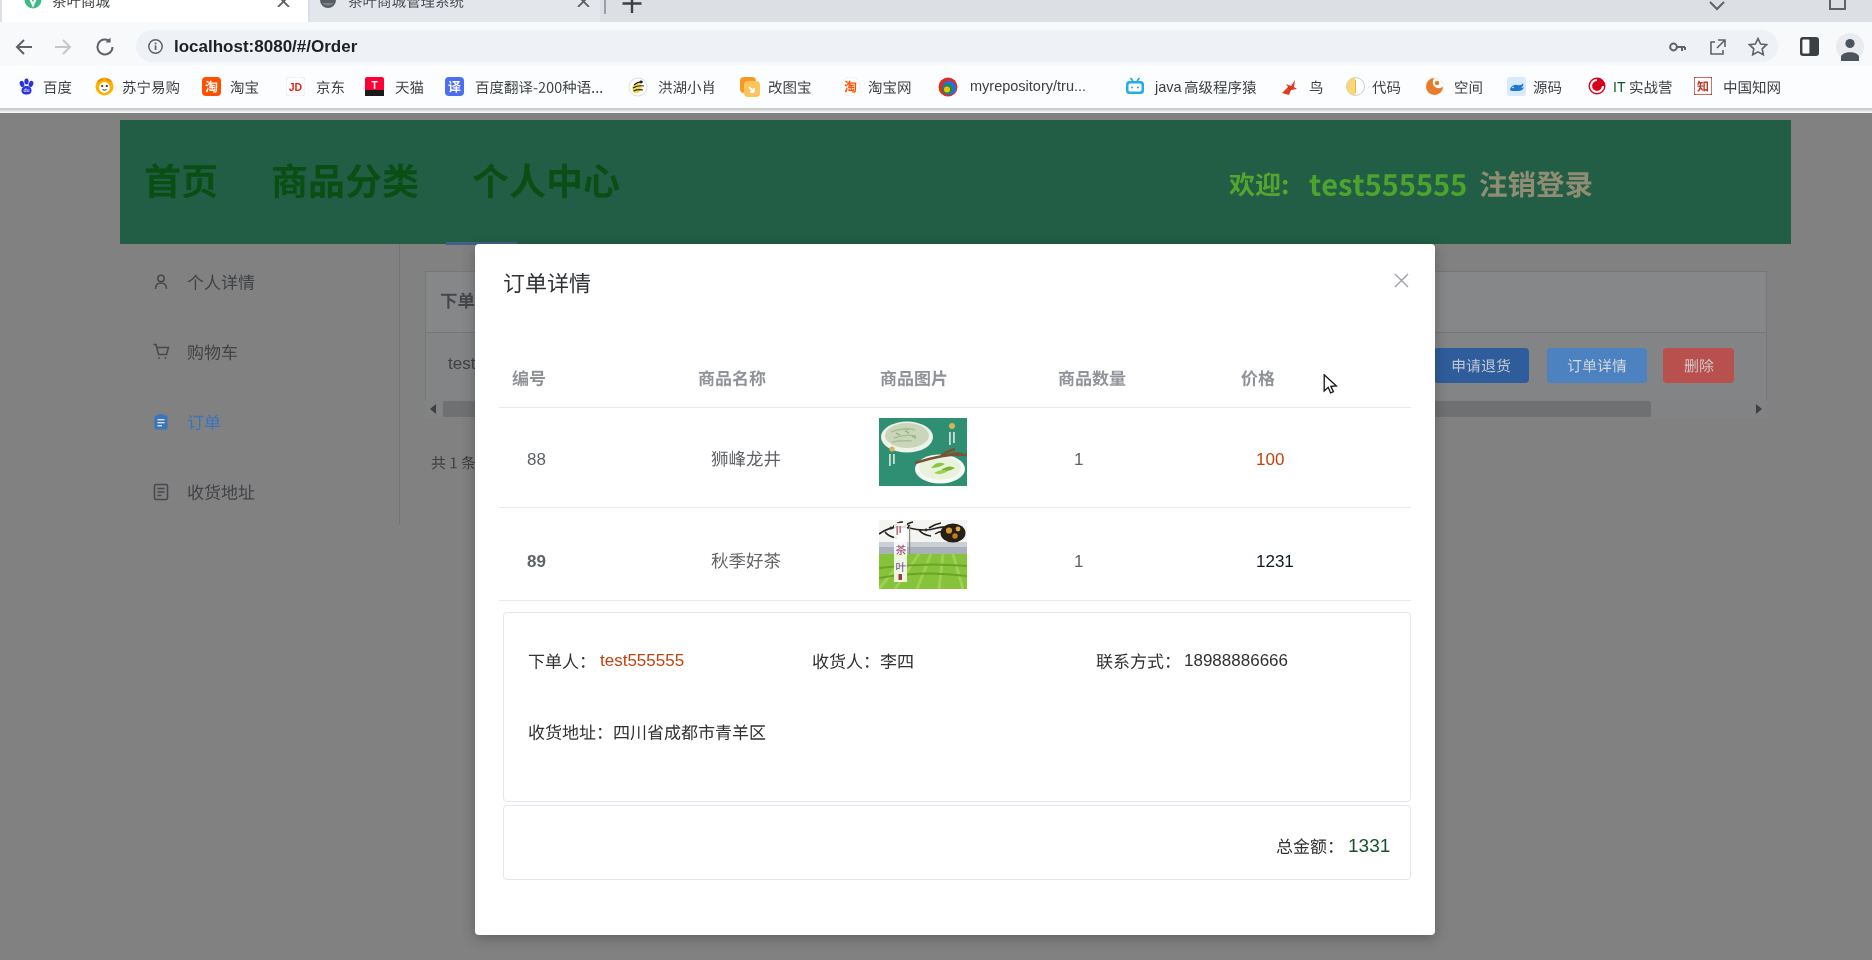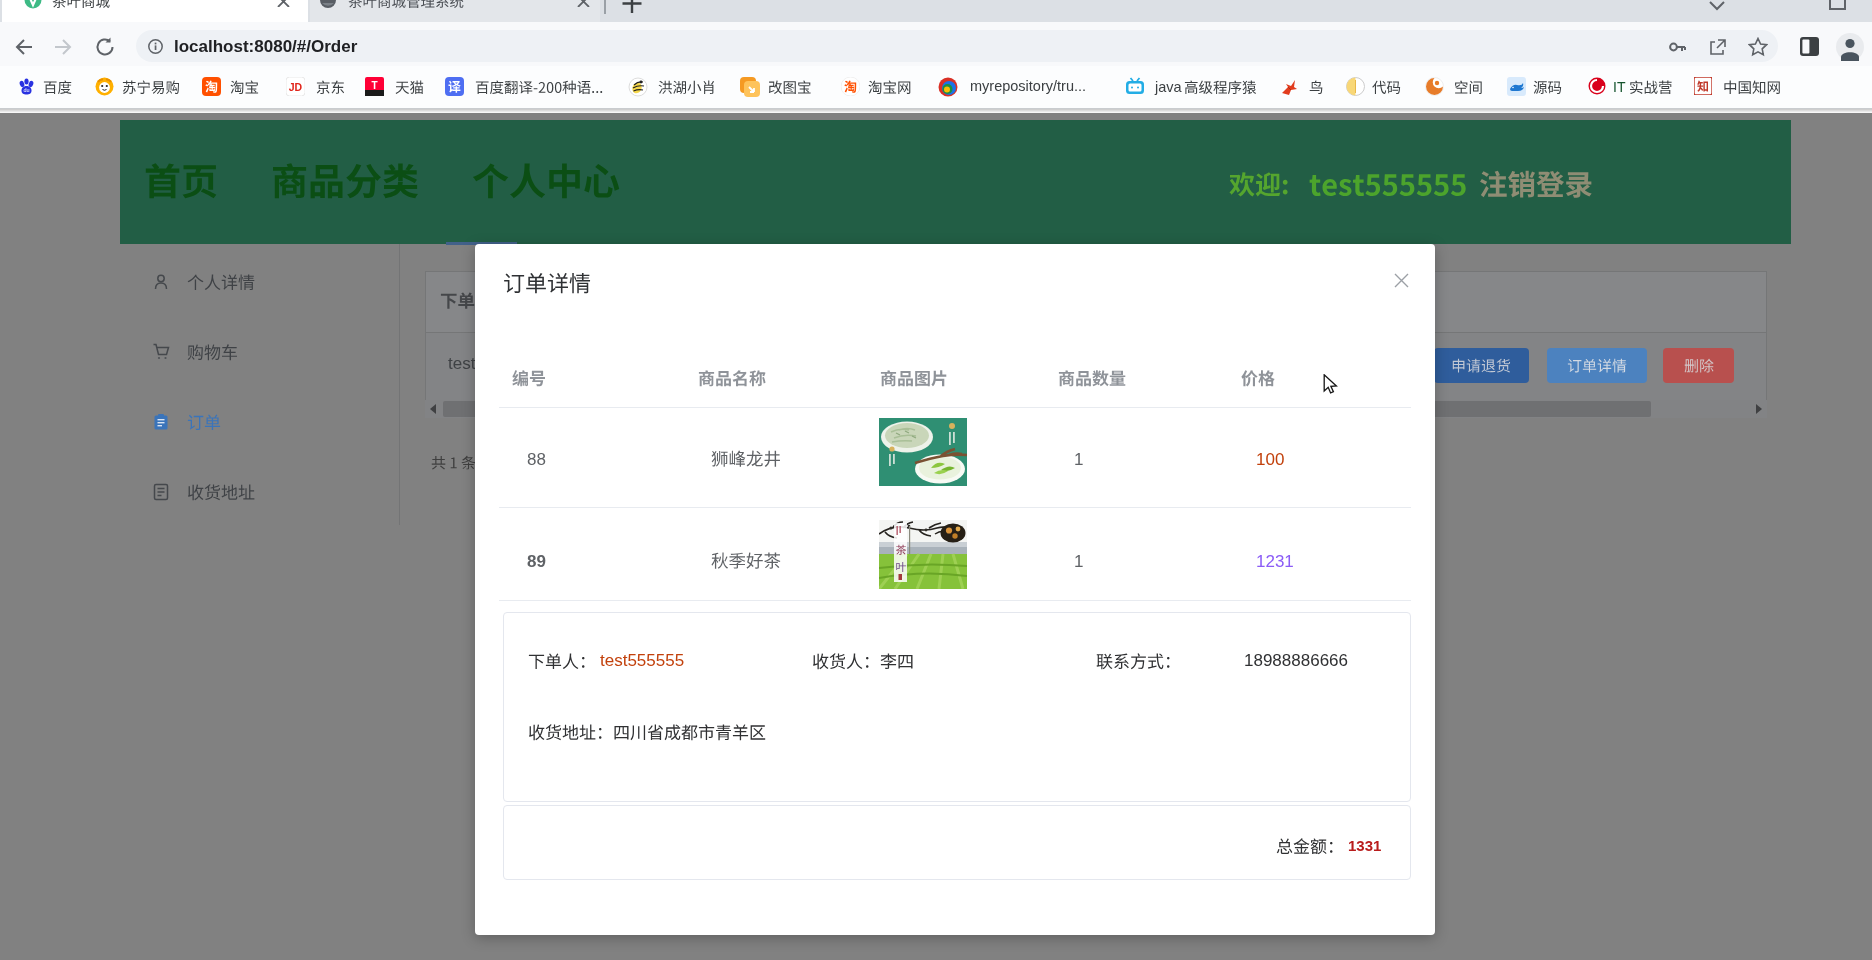--- a/index.html
+++ b/index.html
@@ -341,21 +341,21 @@
     <path fill="#5f6266" d="M8.1 -14.4V-8.2C8.1 -5.1 7.8 -1.9 5 0.4C5.2 0.6 5.6 1 5.7 1.3C8.8 -1.3 9.2 -4.7 9.2 -8.2V-14.4ZM5.9 -12.2V-4.1H7V-12.2ZM10.2 -10.4V-0.9H11.3V-9.3H12.6V1.4H13.8V-9.3H15.1V-2.4C15.1 -2.2 15.1 -2.2 14.9 -2.2C14.8 -2.2 14.5 -2.2 14 -2.2C14.2 -1.9 14.3 -1.5 14.3 -1.2C15 -1.2 15.4 -1.2 15.8 -1.4C16.1 -1.5 16.2 -1.8 16.2 -2.4V-10.4H13.8V-12.5H16.6V-13.6H9.9V-12.5H12.6V-10.4ZM4.5 -14.4C4.2 -13.8 3.9 -13.1 3.4 -12.5C3 -13.1 2.5 -13.7 1.9 -14.3L1 -13.7C1.7 -13 2.2 -12.2 2.6 -11.5C1.9 -10.7 1.2 -10 0.5 -9.6C0.8 -9.3 1.1 -8.8 1.2 -8.4C1.8 -8.9 2.5 -9.5 3.1 -10.2C3.3 -9.5 3.5 -8.7 3.6 -8C2.9 -6.5 1.7 -4.8 0.6 -4C0.9 -3.7 1.2 -3.2 1.3 -2.9C2.1 -3.6 3 -4.7 3.7 -5.8V-5.3C3.7 -3.2 3.6 -0.9 3.2 -0.4C3 -0.2 2.9 -0.1 2.7 -0.1C2.4 -0.1 1.9 -0.1 1.2 -0.1C1.5 0.2 1.6 0.7 1.6 1.1C2.2 1.1 2.8 1.1 3.2 1.1C3.6 1 3.9 0.8 4.1 0.5C4.8 -0.4 4.9 -2.9 4.9 -5.3C4.9 -7.5 4.8 -9.4 4 -11.3C4.6 -12.1 5.1 -13 5.5 -13.8Z M27.9 -12.2H31.3C30.9 -11.3 30.2 -10.6 29.5 -9.9C28.7 -10.6 28.2 -11.2 27.7 -11.9ZM27.9 -14.7C27.2 -12.9 25.8 -11.4 24.3 -10.3C24.6 -10.1 25 -9.6 25.2 -9.3C25.8 -9.8 26.4 -10.4 27 -11C27.4 -10.4 27.9 -9.8 28.5 -9.2C27.2 -8.3 25.7 -7.6 24.2 -7.2C24.4 -7 24.7 -6.5 24.9 -6.2C26.5 -6.7 28.1 -7.4 29.5 -8.4C30.6 -7.6 32 -6.9 33.6 -6.4C33.7 -6.8 34.1 -7.3 34.4 -7.5C32.8 -7.9 31.5 -8.5 30.4 -9.2C31.6 -10.2 32.5 -11.4 33.1 -12.9L32.2 -13.3L32 -13.2H28.6C28.8 -13.6 29 -14 29.2 -14.4ZM28.7 -7.3V-6.2H25.5V-5.1H28.7V-4H25.6V-3H28.7V-1.7H24.8V-0.6H28.7V1.4H30V-0.6H33.9V-1.7H30V-3H33.2V-4H30V-5.1H33.3V-6.2H30V-7.3ZM20.9 -14.5V-2.2L19.8 -2.1V-11.8H18.7V-0.9L23 -1.3V-0.6H24V-11.8H23V-2.3L21.9 -2.2V-14.5Z M45.4 -13.6C46.5 -12.8 47.9 -11.7 48.6 -11L49.5 -11.8C48.8 -12.5 47.4 -13.6 46.3 -14.3ZM49.2 -8.3C48.3 -6.7 47 -5.1 45.5 -3.8V-9.3H51.5V-10.5H42.4C42.5 -11.8 42.6 -13.2 42.7 -14.6L41.3 -14.7C41.2 -13.2 41.2 -11.8 41.1 -10.5H35.9V-9.3H40.9C40.4 -4.9 39 -1.9 35.6 0C35.9 0.3 36.4 0.9 36.6 1.1C40.2 -1.1 41.6 -4.4 42.3 -9.3H44.2V-2.7C43 -1.8 41.7 -1.1 40.4 -0.5C40.7 -0.2 41.1 0.3 41.3 0.6C42.3 0.1 43.3 -0.5 44.2 -1.1C44.2 0.5 44.7 0.9 46.4 0.9C46.8 0.9 49.4 0.9 49.8 0.9C51.3 0.9 51.7 0.3 51.8 -1.8C51.5 -1.9 50.9 -2.1 50.6 -2.3C50.5 -0.7 50.4 -0.3 49.7 -0.3C49.2 -0.3 47 -0.3 46.5 -0.3C45.7 -0.3 45.5 -0.5 45.5 -1.1V-2.1C47.5 -3.7 49.2 -5.7 50.4 -7.8Z M54.1 -11.1V-9.8H57.5V-7.8C57.5 -7.1 57.5 -6.4 57.4 -5.6H53.5V-4.3H57.2C56.8 -2.4 55.9 -0.8 53.7 0.6C54.1 0.8 54.6 1.3 54.9 1.6C57.3 -0 58.2 -2 58.6 -4.3H63.7V1.4H65.1V-4.3H69V-5.6H65.1V-9.8H68.6V-11.1H65.1V-14.6H63.7V-11.1H58.9V-14.6H57.5V-11.1ZM58.8 -5.6C58.9 -6.4 58.9 -7.1 58.9 -7.8V-9.8H63.7V-5.6Z"></path>
   </svg>
 <div style="position:absolute;left:1074px;top:447.25px;font-size:17px;color:#5f6266;font-weight:400;letter-spacing:0px;line-height:25.5px;white-space:pre">1</div>
 <div style="position:absolute;left:1256px;top:447.25px;font-size:17px;color:#c2410c;font-weight:400;letter-spacing:0px;line-height:25.5px;white-space:pre">100</div>
 <div style="position:absolute;left:499px;top:507px;width:912px;height:1px;background:#e8ebf0"></div>
 <div style="position:absolute;left:527px;top:549.25px;font-size:17px;color:#5f6266;font-weight:700;letter-spacing:0px;line-height:25.5px;white-space:pre">89</div>
 <svg style="position:absolute;left:711.0px;top:547.1px;overflow:visible;" width="70.0" height="26.4" viewBox="0 -20.30 70.0 26.42">
     <path fill="#5f6266" d="M15.2 -10.9C14.8 -9.4 14 -7.5 13.3 -6.2L14.4 -5.9C15.1 -7.1 15.8 -8.9 16.5 -10.5ZM8.8 -10.8C8.7 -9.2 8.2 -7.3 7.5 -6.3L8.6 -5.8C9.4 -7 9.8 -8.9 10 -10.6ZM11.4 -14.7C11.4 -7.9 11.5 -2.3 6.7 0.5C7 0.7 7.4 1.1 7.6 1.4C10 -0.1 11.3 -2.3 11.9 -5C12.7 -2.1 14 0.1 16.1 1.4C16.3 1 16.7 0.6 17 0.3C14.3 -1.1 13 -4.2 12.4 -8.1C12.6 -10.1 12.6 -12.4 12.6 -14.7ZM6.6 -14.5C5.3 -14 2.9 -13.5 0.9 -13.1C1.1 -12.8 1.3 -12.4 1.3 -12.1C2.1 -12.2 3 -12.4 3.9 -12.5V-9.7H0.9V-8.5H3.7C2.9 -6.4 1.6 -4.1 0.5 -2.9C0.7 -2.5 1 -2 1.2 -1.6C2.1 -2.7 3.1 -4.5 3.9 -6.4V1.4H5.2V-6.6C5.7 -5.8 6.3 -4.8 6.6 -4.3L7.3 -5.4C7 -5.8 5.6 -7.6 5.2 -8.1V-8.5H7.8V-9.7H5.2V-12.8C6 -13 6.8 -13.3 7.5 -13.5Z M25.7 -4.4V-3.3H18.5V-2.2H25.7V-0.1C25.7 0.1 25.6 0.2 25.3 0.2C24.9 0.2 23.8 0.2 22.5 0.2C22.7 0.5 22.9 1 23 1.3C24.5 1.3 25.5 1.4 26.2 1.2C26.8 1 27 0.6 27 -0.1V-2.2H34V-3.3H27V-3.8C28.4 -4.4 29.8 -5.1 30.9 -5.9L30 -6.6L29.8 -6.5H21.5V-5.4H28.2C27.4 -5 26.5 -4.7 25.7 -4.4ZM31.1 -14.6C28.6 -14 23.7 -13.7 19.7 -13.5C19.8 -13.2 19.9 -12.8 20 -12.4C21.8 -12.5 23.7 -12.6 25.6 -12.7V-11H18.5V-9.9H24.1C22.6 -8.5 20.2 -7.2 18.2 -6.5C18.4 -6.3 18.8 -5.8 19 -5.5C21.3 -6.4 23.9 -7.9 25.6 -9.7V-7H26.8V-9.9C28.5 -8.1 31.1 -6.4 33.5 -5.6C33.7 -5.9 34.1 -6.4 34.3 -6.6C32.2 -7.2 29.9 -8.5 28.3 -9.9H34V-11H26.8V-12.9C28.8 -13.1 30.7 -13.3 32.2 -13.7Z M36.1 -5.1C37 -4.5 38 -3.7 39 -3C38 -1.5 36.8 -0.4 35.5 0.3C35.7 0.6 36.1 1.1 36.3 1.4C37.7 0.6 39 -0.6 40 -2.1C40.7 -1.4 41.3 -0.8 41.8 -0.2L42.6 -1.3C42.2 -1.9 41.5 -2.6 40.6 -3.3C41.6 -5.3 42.2 -7.8 42.5 -11L41.6 -11.2L41.4 -11.1H38.9C39.1 -12.3 39.3 -13.5 39.5 -14.6L38.2 -14.7C38 -13.6 37.8 -12.4 37.6 -11.1H35.7V-9.9H37.4C37 -8.1 36.5 -6.4 36.1 -5.1ZM41.1 -9.9C40.8 -7.6 40.3 -5.7 39.6 -4.2C38.9 -4.7 38.2 -5.2 37.6 -5.6C37.9 -6.9 38.3 -8.4 38.6 -9.9ZM46.6 -9.3V-7.3H42.5V-6H46.6V-0.2C46.6 0.1 46.5 0.2 46.2 0.2C45.9 0.2 45 0.2 43.9 0.2C44.1 0.5 44.3 1.1 44.4 1.4C45.8 1.4 46.6 1.4 47.2 1.2C47.7 1 47.9 0.6 47.9 -0.2V-6H51.8V-7.3H47.9V-9C49.2 -10 50.4 -11.5 51.3 -12.8L50.4 -13.5L50 -13.4H43.3V-12.2H49.2C48.5 -11.2 47.5 -10 46.6 -9.3Z M57.3 -3.4C56.6 -2.1 55.3 -0.9 53.9 -0.1C54.2 0.1 54.8 0.5 55 0.8C56.3 -0.1 57.8 -1.6 58.6 -3.1ZM63.6 -2.8C64.9 -1.8 66.5 -0.3 67.3 0.7L68.4 -0.1C67.6 -1.1 65.9 -2.5 64.6 -3.5ZM60.6 -7.7V-5.5H55.6V-4.2H60.6V-0.1C60.6 0.2 60.5 0.2 60.3 0.2C60.1 0.2 59.3 0.2 58.5 0.2C58.6 0.6 58.8 1.1 58.9 1.5C60 1.5 60.8 1.4 61.3 1.2C61.8 1.1 62 0.7 62 -0V-4.2H66.9V-5.5H62V-7.7ZM63.8 -14.7V-13H58.6V-14.7H57.3V-13H53.6V-11.7H57.3V-10.1H58.6V-11.7H63.8V-10.1H65.2V-11.7H69V-13H65.2V-14.7ZM61 -11.4C59.6 -9.2 56.6 -7.4 53.2 -6.2C53.4 -6 53.8 -5.4 54 -5.1C57 -6.2 59.6 -7.7 61.3 -9.6C63.2 -7.8 66.1 -6.1 68.6 -5.2C68.8 -5.5 69.1 -6.1 69.5 -6.4C66.9 -7.1 63.8 -8.8 62 -10.5L62.3 -10.9Z"></path>
   </svg>
 <div style="position:absolute;left:1074px;top:549.25px;font-size:17px;color:#5f6266;font-weight:400;letter-spacing:0px;line-height:25.5px;white-space:pre">1</div>
-<div style="position:absolute;left:1256px;top:549.25px;font-size:17px;color:#8b5cf6;font-weight:400;letter-spacing:0px;line-height:25.5px;white-space:pre">1231</div>
+<div style="position:absolute;left:1256px;top:549.25px;font-size:17px;color:#0f172a;font-weight:400;letter-spacing:0px;line-height:25.5px;white-space:pre">1231</div>
 <div style="position:absolute;left:499px;top:600px;width:912px;height:1px;background:#e8ebf0"></div>
 <svg style="position:absolute;left:879px;top:418px" width="88" height="68" viewBox="0 0 88 68">
 <rect width="88" height="68" fill="#2F8F73"></rect>
 <ellipse cx="28" cy="19" rx="26" ry="15.5" fill="#eef2ea"></ellipse>
 <ellipse cx="28" cy="17.5" rx="22" ry="12.5" fill="#c9d6b9"></ellipse>
 <path d="M12 14 Q20 10 30 12 M15 20 Q25 16 37 18 M13 24 Q23 22 33 23 M20 12 Q28 9 36 12" stroke="#a9bf97" stroke-width="1.5" fill="none"></path>
 <path d="M17 15 L21 17 M26 13 L30 15 M33 18 L37 20" stroke="#8fa87e" stroke-width="1.2" fill="none"></path>
 <ellipse cx="61" cy="51" rx="25" ry="14.5" fill="#f7faf4"></ellipse>
 <ellipse cx="61" cy="50" rx="21" ry="11.5" fill="#e9f2dd"></ellipse>
 <path d="M52 50 Q58 42 66 46 Q60 50 52 50 Z" fill="#8CC63F"></path>
@@ -401,23 +401,23 @@
 <svg style="position:absolute;left:528.0px;top:647.5px;overflow:visible;" width="68.0" height="25.7" viewBox="0 -19.72 68.0 25.67">
     <path fill="#303133" d="M0.9 -13V-11.7H7.5V1.3H8.8V-7.7C10.8 -6.6 13.1 -5.2 14.3 -4.2L15.2 -5.4C13.8 -6.4 11.1 -8 9.1 -9L8.8 -8.7V-11.7H16.1V-13Z M20.8 -7.4H24.8V-5.6H20.8ZM26.1 -7.4H30.3V-5.6H26.1ZM20.8 -10.3H24.8V-8.4H20.8ZM26.1 -10.3H30.3V-8.4H26.1ZM29.1 -14.2C28.7 -13.3 28 -12.2 27.4 -11.3H23.2L23.9 -11.7C23.6 -12.4 22.8 -13.4 22.1 -14.2L21 -13.7C21.6 -13 22.3 -12 22.7 -11.3H19.5V-4.5H24.8V-2.9H17.9V-1.7H24.8V1.3H26.1V-1.7H33.1V-2.9H26.1V-4.5H31.6V-11.3H28.8C29.3 -12.1 29.9 -12.9 30.4 -13.8Z M41.8 -14.2C41.7 -11.6 41.8 -3.3 34.7 0.3C35.1 0.6 35.5 1 35.8 1.3C39.9 -0.9 41.7 -4.7 42.5 -8.2C43.4 -5 45.2 -0.8 49.5 1.2C49.7 0.9 50 0.4 50.4 0.2C44.4 -2.6 43.3 -9.7 43.1 -11.7C43.2 -12.7 43.2 -13.6 43.2 -14.2Z M55.2 -8.3C55.9 -8.3 56.5 -8.8 56.5 -9.5C56.5 -10.3 55.9 -10.8 55.2 -10.8C54.6 -10.8 54 -10.3 54 -9.5C54 -8.8 54.6 -8.3 55.2 -8.3ZM55.2 0.1C55.9 0.1 56.5 -0.4 56.5 -1.2C56.5 -2 55.9 -2.5 55.2 -2.5C54.6 -2.5 54 -2 54 -1.2C54 -0.4 54.6 0.1 55.2 0.1Z"></path>
   </svg>
 <div style="position:absolute;left:600px;top:648.25px;font-size:17px;color:#c2410c;font-weight:400;letter-spacing:0px;line-height:25.5px;white-space:pre">test555555</div>
 <svg style="position:absolute;left:812.0px;top:647.5px;overflow:visible;" width="102.0" height="25.7" viewBox="0 -19.72 102.0 25.67">
     <path fill="#303133" d="M10 -9.8H13.7C13.3 -7.6 12.8 -5.7 12 -4.2C11.1 -5.8 10.4 -7.6 9.9 -9.5ZM9.8 -14.3C9.3 -11.3 8.4 -8.5 7 -6.8C7.2 -6.6 7.7 -6 7.9 -5.7C8.4 -6.4 8.8 -7.1 9.2 -7.9C9.8 -6.1 10.4 -4.5 11.3 -3.1C10.3 -1.6 9 -0.5 7.2 0.3C7.5 0.6 7.9 1.1 8.1 1.4C9.7 0.5 11 -0.6 12 -2C13 -0.6 14.1 0.5 15.5 1.3C15.7 1 16.1 0.5 16.4 0.3C14.9 -0.5 13.7 -1.6 12.7 -3C13.8 -4.8 14.5 -7.1 15 -9.8H16.3V-11H10.4C10.7 -12 10.9 -13 11.1 -14.1ZM1.6 -1.7C1.9 -2 2.4 -2.2 5.5 -3.3V1.4H6.8V-14H5.5V-4.6L2.9 -3.7V-12.4H1.6V-4C1.6 -3.3 1.3 -3 1 -2.9C1.2 -2.6 1.5 -2 1.6 -1.7Z M24.8 -5.2V-3.7C24.8 -2.5 24.3 -0.8 18.1 0.3C18.4 0.6 18.7 1.1 18.9 1.3C25.3 0.1 26.1 -2 26.1 -3.7V-5.2ZM26 -1.2C28.1 -0.5 30.9 0.6 32.3 1.4L33 0.3C31.5 -0.4 28.7 -1.5 26.7 -2ZM20.3 -7.1V-1.7H21.6V-5.9H29.6V-1.8H31V-7.1ZM25.9 -14.2V-11.7C25 -11.5 24.1 -11.3 23.3 -11.1C23.5 -10.9 23.6 -10.5 23.7 -10.2L25.9 -10.6V-9.8C25.9 -8.4 26.3 -8.1 28 -8.1C28.4 -8.1 30.8 -8.1 31.2 -8.1C32.5 -8.1 32.9 -8.6 33.1 -10.5C32.7 -10.6 32.2 -10.8 31.9 -10.9C31.9 -9.4 31.7 -9.2 31 -9.2C30.5 -9.2 28.5 -9.2 28.1 -9.2C27.3 -9.2 27.1 -9.3 27.1 -9.8V-10.9C29.2 -11.5 31.2 -12.1 32.7 -12.8L31.8 -13.7C30.7 -13.1 29 -12.5 27.1 -12V-14.2ZM22.6 -14.4C21.4 -12.9 19.5 -11.5 17.7 -10.6C18 -10.4 18.4 -9.9 18.6 -9.7C19.3 -10.1 20.1 -10.6 20.9 -11.2V-7.8H22.2V-12.2C22.7 -12.8 23.3 -13.3 23.7 -13.9Z M41.8 -14.2C41.7 -11.6 41.8 -3.3 34.7 0.3C35.1 0.6 35.5 1 35.8 1.3C39.9 -0.9 41.7 -4.7 42.5 -8.2C43.4 -5 45.2 -0.8 49.5 1.2C49.7 0.9 50 0.4 50.4 0.2C44.4 -2.6 43.3 -9.7 43.1 -11.7C43.2 -12.7 43.2 -13.6 43.2 -14.2Z M55.2 -8.3C55.9 -8.3 56.5 -8.8 56.5 -9.5C56.5 -10.3 55.9 -10.8 55.2 -10.8C54.6 -10.8 54 -10.3 54 -9.5C54 -8.8 54.6 -8.3 55.2 -8.3ZM55.2 0.1C55.9 0.1 56.5 -0.4 56.5 -1.2C56.5 -2 55.9 -2.5 55.2 -2.5C54.6 -2.5 54 -2 54 -1.2C54 -0.4 54.6 0.1 55.2 0.1Z M75.8 -14.3V-12.4H69V-11.2H74.4C72.9 -9.7 70.7 -8.4 68.6 -7.7C68.9 -7.5 69.3 -7 69.4 -6.7C71.7 -7.6 74.2 -9.2 75.8 -11.2V-7.4H77.1V-11.2C78.7 -9.3 81.2 -7.6 83.5 -6.8C83.7 -7.1 84.1 -7.6 84.4 -7.9C82.3 -8.5 80 -9.8 78.5 -11.2H84V-12.4H77.1V-14.3ZM75.8 -4.7V-3.8H68.9V-2.6H75.8V-0.2C75.8 0.1 75.7 0.1 75.4 0.2C75.1 0.2 74.1 0.2 72.9 0.1C73.1 0.5 73.4 1 73.5 1.3C74.9 1.3 75.7 1.3 76.3 1.1C76.9 0.9 77.1 0.6 77.1 -0.1V-2.6H84.1V-3.8H77.1V-4.2C78.6 -4.8 80.1 -5.6 81.3 -6.5L80.4 -7.2L80.2 -7.1H71.9V-6H78.6C77.8 -5.5 76.8 -5 75.8 -4.7Z M86.5 -12.8V0.8H87.8V-0.5H99.1V0.7H100.5V-12.8ZM87.8 -1.7V-11.6H91C90.9 -7.4 90.6 -5.2 88 -4C88.3 -3.8 88.6 -3.3 88.8 -3C91.7 -4.4 92.1 -7 92.2 -11.6H94.6V-6.2C94.6 -4.9 94.9 -4.4 96.1 -4.4C96.4 -4.4 97.6 -4.4 97.9 -4.4C98.3 -4.4 98.8 -4.4 99 -4.5C98.9 -4.8 98.9 -5.2 98.9 -5.5C98.7 -5.5 98.2 -5.5 97.9 -5.5C97.6 -5.5 96.5 -5.5 96.2 -5.5C95.9 -5.5 95.8 -5.7 95.8 -6.2V-11.6H99.1V-1.7Z"></path>
   </svg>
 <svg style="position:absolute;left:1096.0px;top:647.5px;overflow:visible;" width="85.0" height="25.7" viewBox="0 -19.72 85.0 25.67">
     <path fill="#303133" d="M8.2 -13.5C8.9 -12.7 9.6 -11.6 9.9 -10.8L11 -11.4C10.7 -12.2 10 -13.2 9.3 -14ZM13.8 -14C13.4 -13 12.6 -11.6 12 -10.7H7.7V-9.6H10.8V-7.5L10.8 -6.5H7.3V-5.3H10.7C10.4 -3.4 9.4 -1.2 6.7 0.6C7 0.8 7.4 1.2 7.6 1.5C9.8 0 10.9 -1.7 11.5 -3.4C12.4 -1.3 13.8 0.4 15.6 1.3C15.8 1 16.2 0.5 16.4 0.3C14.3 -0.7 12.8 -2.8 12 -5.3H16.3V-6.5H12.1L12.1 -7.5V-9.6H15.6V-10.7H13.3C13.9 -11.6 14.5 -12.6 15.1 -13.6ZM0.6 -2.3 0.9 -1.1 5.3 -1.8V1.4H6.4V-2L7.9 -2.3L7.8 -3.4L6.4 -3.2V-12.4H7.2V-13.5H0.8V-12.4H1.7V-2.4ZM2.9 -12.4H5.3V-10H2.9ZM2.9 -8.9H5.3V-6.5H2.9ZM2.9 -5.4H5.3V-3L2.9 -2.6Z M21.9 -3.8C21 -2.6 19.6 -1.3 18.2 -0.5C18.5 -0.3 19.1 0.1 19.3 0.3C20.6 -0.6 22.1 -2 23.1 -3.3ZM27.8 -3.2C29.2 -2.1 31 -0.6 31.8 0.4L32.9 -0.4C32 -1.4 30.2 -2.9 28.8 -3.9ZM28.3 -7.5C28.7 -7.1 29.2 -6.7 29.7 -6.2L22.2 -5.7C24.7 -6.9 27.3 -8.5 29.9 -10.4L28.9 -11.2C28 -10.5 27.1 -9.9 26.2 -9.2L22 -9C23.2 -9.9 24.5 -11 25.6 -12.2C27.8 -12.4 29.9 -12.7 31.5 -13.1L30.7 -14.2C27.9 -13.5 22.9 -13 18.8 -12.8C19 -12.5 19.1 -12 19.1 -11.7C20.6 -11.8 22.2 -11.9 23.8 -12C22.7 -10.8 21.5 -9.8 21 -9.5C20.5 -9.2 20.1 -8.9 19.8 -8.9C19.9 -8.5 20.1 -8 20.1 -7.7C20.5 -7.9 21 -7.9 24.4 -8.1C23 -7.2 21.8 -6.5 21.2 -6.3C20.1 -5.7 19.3 -5.4 18.8 -5.4C19 -5 19.1 -4.4 19.2 -4.2C19.7 -4.4 20.3 -4.4 25 -4.8V-0.3C25 -0.2 25 -0.1 24.7 -0.1C24.4 -0.1 23.5 -0.1 22.4 -0.1C22.6 0.3 22.9 0.8 22.9 1.2C24.2 1.2 25 1.2 25.6 1C26.2 0.7 26.3 0.4 26.3 -0.3V-4.9L30.5 -5.2C31 -4.6 31.4 -4.1 31.7 -3.7L32.7 -4.3C32 -5.3 30.6 -6.9 29.3 -8.1Z M41.5 -13.9C41.9 -13.1 42.4 -12 42.6 -11.3H35.2V-10.1H39.8C39.6 -6.2 39.2 -1.8 34.8 0.4C35.1 0.6 35.5 1.1 35.7 1.4C38.9 -0.3 40.2 -3.1 40.8 -6.1H46.9C46.6 -2.3 46.2 -0.6 45.7 -0.2C45.5 -0 45.3 0 44.9 0C44.5 0 43.3 -0 42.1 -0.1C42.3 0.2 42.5 0.7 42.5 1.1C43.7 1.2 44.8 1.2 45.4 1.2C46 1.1 46.5 1 46.9 0.6C47.5 -0.1 47.9 -1.9 48.2 -6.8C48.2 -7 48.2 -7.4 48.2 -7.4H41C41.1 -8.3 41.1 -9.2 41.2 -10.1H49.9V-11.3H42.7L43.9 -11.9C43.7 -12.5 43.2 -13.6 42.7 -14.4Z M63.1 -13.4C63.9 -12.8 65 -11.9 65.5 -11.3L66.4 -12.1C65.9 -12.7 64.8 -13.6 63.9 -14.2ZM60.6 -14.2C60.6 -13.2 60.6 -12.1 60.7 -11.1H51.9V-9.9H60.8C61.2 -3.5 62.6 1.4 65.4 1.4C66.7 1.4 67.2 0.5 67.4 -2.4C67.1 -2.6 66.6 -2.9 66.3 -3.2C66.2 -0.9 66 0.1 65.5 0.1C63.9 0.1 62.5 -4.1 62.1 -9.9H67.1V-11.1H62C62 -12.1 62 -13.1 62 -14.2ZM52 -0.4 52.4 0.9C54.6 0.4 57.7 -0.3 60.6 -1L60.5 -2.2L56.9 -1.4V-6.1H60V-7.3H52.5V-6.1H55.6V-1.1Z M72.2 -8.3C72.9 -8.3 73.5 -8.8 73.5 -9.5C73.5 -10.3 72.9 -10.8 72.2 -10.8C71.6 -10.8 71 -10.3 71 -9.5C71 -8.8 71.6 -8.3 72.2 -8.3ZM72.2 0.1C72.9 0.1 73.5 -0.4 73.5 -1.2C73.5 -2 72.9 -2.5 72.2 -2.5C71.6 -2.5 71 -2 71 -1.2C71 -0.4 71.6 0.1 72.2 0.1Z"></path>
   </svg>
-<div style="position:absolute;left:1244px;top:648.25px;font-size:17px;color:#303133;font-weight:400;letter-spacing:0px;line-height:25.5px;white-space:pre">18988886666</div>
+<div style="position:absolute;left:1184px;top:648.25px;font-size:17px;color:#303133;font-weight:400;letter-spacing:0px;line-height:25.5px;white-space:pre">18988886666</div>
 <svg style="position:absolute;left:528.0px;top:718.5px;overflow:visible;" width="238.0" height="25.7" viewBox="0 -19.72 238.0 25.67">
     <path fill="#303133" d="M10 -9.8H13.7C13.3 -7.6 12.8 -5.7 12 -4.2C11.1 -5.8 10.4 -7.6 9.9 -9.5ZM9.8 -14.3C9.3 -11.3 8.4 -8.5 7 -6.8C7.2 -6.6 7.7 -6 7.9 -5.7C8.4 -6.4 8.8 -7.1 9.2 -7.9C9.8 -6.1 10.4 -4.5 11.3 -3.1C10.3 -1.6 9 -0.5 7.2 0.3C7.5 0.6 7.9 1.1 8.1 1.4C9.7 0.5 11 -0.6 12 -2C13 -0.6 14.1 0.5 15.5 1.3C15.7 1 16.1 0.5 16.4 0.3C14.9 -0.5 13.7 -1.6 12.7 -3C13.8 -4.8 14.5 -7.1 15 -9.8H16.3V-11H10.4C10.7 -12 10.9 -13 11.1 -14.1ZM1.6 -1.7C1.9 -2 2.4 -2.2 5.5 -3.3V1.4H6.8V-14H5.5V-4.6L2.9 -3.7V-12.4H1.6V-4C1.6 -3.3 1.3 -3 1 -2.9C1.2 -2.6 1.5 -2 1.6 -1.7Z M24.8 -5.2V-3.7C24.8 -2.5 24.3 -0.8 18.1 0.3C18.4 0.6 18.7 1.1 18.9 1.3C25.3 0.1 26.1 -2 26.1 -3.7V-5.2ZM26 -1.2C28.1 -0.5 30.9 0.6 32.3 1.4L33 0.3C31.5 -0.4 28.7 -1.5 26.7 -2ZM20.3 -7.1V-1.7H21.6V-5.9H29.6V-1.8H31V-7.1ZM25.9 -14.2V-11.7C25 -11.5 24.1 -11.3 23.3 -11.1C23.5 -10.9 23.6 -10.5 23.7 -10.2L25.9 -10.6V-9.8C25.9 -8.4 26.3 -8.1 28 -8.1C28.4 -8.1 30.8 -8.1 31.2 -8.1C32.5 -8.1 32.9 -8.6 33.1 -10.5C32.7 -10.6 32.2 -10.8 31.9 -10.9C31.9 -9.4 31.7 -9.2 31 -9.2C30.5 -9.2 28.5 -9.2 28.1 -9.2C27.3 -9.2 27.1 -9.3 27.1 -9.8V-10.9C29.2 -11.5 31.2 -12.1 32.7 -12.8L31.8 -13.7C30.7 -13.1 29 -12.5 27.1 -12V-14.2ZM22.6 -14.4C21.4 -12.9 19.5 -11.5 17.7 -10.6C18 -10.4 18.4 -9.9 18.6 -9.7C19.3 -10.1 20.1 -10.6 20.9 -11.2V-7.8H22.2V-12.2C22.7 -12.8 23.3 -13.3 23.7 -13.9Z M41.3 -12.7V-8L39.5 -7.3L39.9 -6.1L41.3 -6.7V-1.3C41.3 0.5 41.9 1 43.8 1C44.3 1 47.5 1 48 1C49.8 1 50.2 0.2 50.4 -2.1C50 -2.2 49.5 -2.4 49.2 -2.6C49.1 -0.6 49 -0.2 48 -0.2C47.3 -0.2 44.4 -0.2 43.9 -0.2C42.7 -0.2 42.5 -0.4 42.5 -1.3V-7.2L44.8 -8.2V-2.4H46V-8.7L48.4 -9.7C48.4 -7 48.3 -5.1 48.3 -4.7C48.2 -4.3 48 -4.2 47.8 -4.2C47.6 -4.2 47 -4.2 46.6 -4.3C46.8 -4 46.9 -3.5 46.9 -3.2C47.4 -3.2 48.1 -3.2 48.5 -3.3C49 -3.4 49.4 -3.7 49.5 -4.4C49.6 -5.1 49.6 -7.6 49.6 -10.8L49.7 -11.1L48.8 -11.4L48.5 -11.2L48.3 -11L46 -10V-14.3H44.8V-9.5L42.5 -8.6V-12.7ZM34.6 -2.6 35.1 -1.3C36.6 -2 38.5 -2.9 40.3 -3.7L40 -4.9L38.1 -4V-9H40.1V-10.2H38.1V-14.1H36.9V-10.2H34.7V-9H36.9V-3.5C36 -3.2 35.2 -2.9 34.6 -2.6Z M58.4 -10.6V-0.5H56.3V0.7H67.4V-0.5H63.4V-7.2H67.1V-8.4H63.4V-14.2H62.1V-0.5H59.6V-10.6ZM51.6 -2.8 52.1 -1.5C53.7 -2.2 55.7 -3 57.7 -3.9L57.5 -5L55.3 -4.2V-9H57.5V-10.2H55.3V-14.1H54.1V-10.2H51.8V-9H54.1V-3.7C53.1 -3.3 52.3 -3 51.6 -2.8Z M72.2 -8.3C72.9 -8.3 73.5 -8.8 73.5 -9.5C73.5 -10.3 72.9 -10.8 72.2 -10.8C71.6 -10.8 71 -10.3 71 -9.5C71 -8.8 71.6 -8.3 72.2 -8.3ZM72.2 0.1C72.9 0.1 73.5 -0.4 73.5 -1.2C73.5 -2 72.9 -2.5 72.2 -2.5C71.6 -2.5 71 -2 71 -1.2C71 -0.4 71.6 0.1 72.2 0.1Z M86.5 -12.8V0.8H87.8V-0.5H99.1V0.7H100.5V-12.8ZM87.8 -1.7V-11.6H91C90.9 -7.4 90.6 -5.2 88 -4C88.3 -3.8 88.6 -3.3 88.8 -3C91.7 -4.4 92.1 -7 92.2 -11.6H94.6V-6.2C94.6 -4.9 94.9 -4.4 96.1 -4.4C96.4 -4.4 97.6 -4.4 97.9 -4.4C98.3 -4.4 98.8 -4.4 99 -4.5C98.9 -4.8 98.9 -5.2 98.9 -5.5C98.7 -5.5 98.2 -5.5 97.9 -5.5C97.6 -5.5 96.5 -5.5 96.2 -5.5C95.9 -5.5 95.8 -5.7 95.8 -6.2V-11.6H99.1V-1.7Z M104.7 -13.3V-7.6C104.7 -4.6 104.5 -1.7 102.5 0.6C102.8 0.8 103.3 1.2 103.5 1.5C105.8 -1 106 -4.3 106 -7.6V-13.3ZM110.1 -12.6V-0.1H111.4V-12.6ZM115.8 -13.4V1.3H117.1V-13.4Z M123.5 -13.3C122.8 -11.8 121.6 -10.3 120.3 -9.4C120.6 -9.2 121.1 -8.8 121.4 -8.6C122.6 -9.7 124 -11.3 124.8 -13ZM130.3 -12.8C131.7 -11.7 133.3 -10.1 134 -9L135.1 -9.8C134.3 -10.8 132.7 -12.4 131.3 -13.4ZM126.7 -14.3V-8.6H126.9C124.7 -7.8 122.2 -7.3 119.6 -7C119.9 -6.7 120.3 -6.1 120.4 -5.8C121.2 -6 122.1 -6.1 122.9 -6.3V1.3H124.1V0.5H131.8V1.3H133.1V-7.2H126.4C128.8 -8 130.8 -9.1 132.1 -10.6L130.9 -11.2C130.2 -10.4 129.2 -9.7 128 -9.1V-14.3ZM124.1 -4H131.8V-2.7H124.1ZM124.1 -5V-6.2H131.8V-5ZM124.1 -1.8H131.8V-0.5H124.1Z M145.2 -14.3C145.2 -13.3 145.3 -12.3 145.3 -11.4H138.2V-6.6C138.2 -4.4 138 -1.5 136.6 0.6C136.9 0.8 137.5 1.2 137.7 1.5C139.2 -0.8 139.5 -4.2 139.5 -6.6V-6.7H142.6C142.5 -3.8 142.5 -2.7 142.2 -2.4C142.1 -2.3 141.9 -2.3 141.7 -2.3C141.4 -2.3 140.7 -2.3 139.9 -2.3C140.1 -2 140.2 -1.5 140.2 -1.2C141.1 -1.1 141.9 -1.1 142.3 -1.1C142.8 -1.2 143.1 -1.3 143.3 -1.6C143.7 -2.1 143.8 -3.5 143.9 -7.4C143.9 -7.5 143.9 -7.9 143.9 -7.9H139.5V-10.1H145.4C145.6 -7.4 146 -4.9 146.7 -2.9C145.6 -1.6 144.2 -0.6 142.7 0.2C143 0.5 143.5 1 143.7 1.3C145 0.5 146.1 -0.4 147.2 -1.6C148 0.2 149 1.2 150.3 1.2C151.6 1.2 152.1 0.4 152.3 -2.5C152 -2.6 151.5 -2.9 151.2 -3.2C151.1 -1 150.9 -0.1 150.4 -0.1C149.5 -0.1 148.8 -1 148.1 -2.7C149.4 -4.3 150.4 -6.3 151.1 -8.5L149.9 -8.8C149.3 -7.1 148.6 -5.6 147.7 -4.2C147.2 -5.8 146.9 -7.9 146.7 -10.1H152.2V-11.4H146.6C146.6 -12.3 146.6 -13.3 146.6 -14.3ZM147.4 -13.4C148.5 -12.9 149.8 -12 150.4 -11.4L151.2 -12.3C150.6 -12.9 149.2 -13.7 148.2 -14.2Z M161.6 -13.7C161.3 -12.9 160.9 -12.1 160.5 -11.4V-12.3H158.3V-14.1H157.1V-12.3H154.5V-11.2H157.1V-9.1H153.7V-8H157.8C156.5 -6.7 155 -5.6 153.4 -4.8C153.6 -4.6 154 -4 154.2 -3.8C154.6 -4 155.1 -4.3 155.5 -4.6V1.3H156.7V0.3H160.5V1H161.8V-6.3H157.8C158.4 -6.9 158.9 -7.4 159.4 -8H162.5V-9.1H160.3C161.3 -10.4 162.1 -11.8 162.8 -13.3ZM158.3 -11.2H160.3C159.9 -10.5 159.4 -9.8 158.8 -9.1H158.3ZM156.7 -0.8V-2.6H160.5V-0.8ZM156.7 -3.6V-5.3H160.5V-3.6ZM163.3 -13.3V1.4H164.5V-12.1H167.7C167.1 -10.7 166.4 -8.9 165.6 -7.5C167.4 -6 167.9 -4.7 167.9 -3.6C167.9 -3 167.8 -2.5 167.4 -2.3C167.2 -2.1 166.9 -2.1 166.6 -2.1C166.2 -2 165.7 -2.1 165.2 -2.1C165.4 -1.8 165.5 -1.2 165.5 -0.9C166.1 -0.8 166.7 -0.8 167.1 -0.9C167.6 -0.9 168 -1.1 168.3 -1.3C168.9 -1.6 169.2 -2.4 169.2 -3.5C169.2 -4.7 168.7 -6.1 166.9 -7.6C167.7 -9.2 168.7 -11.2 169.4 -12.8L168.5 -13.4L168.2 -13.3Z M177 -14C177.4 -13.3 177.9 -12.4 178.2 -11.8H170.9V-10.5H177.8V-8.2H172.5V-0.6H173.8V-7H177.8V1.3H179.1V-7H183.3V-2.2C183.3 -2 183.3 -1.9 183 -1.9C182.7 -1.9 181.6 -1.9 180.5 -1.9C180.7 -1.6 180.9 -1.1 180.9 -0.7C182.4 -0.7 183.3 -0.7 183.9 -0.9C184.5 -1.1 184.7 -1.5 184.7 -2.2V-8.2H179.1V-10.5H186.2V-11.8H179.3L179.6 -11.9C179.3 -12.5 178.8 -13.6 178.3 -14.4Z M199.5 -5.7V-4.5H191.7V-5.7ZM190.4 -6.7V1.4H191.7V-1.4H199.5V-0.1C199.5 0.2 199.4 0.3 199.1 0.3C198.8 0.3 197.8 0.3 196.8 0.3C196.9 0.6 197.1 1 197.2 1.3C198.6 1.3 199.5 1.3 200 1.2C200.6 1 200.7 0.7 200.7 -0V-6.7ZM191.7 -3.6H199.5V-2.3H191.7ZM194.8 -14.3V-13.1H189.1V-12.1H194.8V-11H189.7V-10H194.8V-8.8H188V-7.8H203V-8.8H196.1V-10H201.4V-11H196.1V-12.1H202.1V-13.1H196.1V-14.3Z M216.1 -14.3C215.7 -13.5 215.2 -12.2 214.7 -11.4H209.6L210.6 -11.7C210.3 -12.4 209.7 -13.5 209.1 -14.3L207.9 -13.9C208.5 -13.1 209 -12.1 209.3 -11.4H205.8V-10.1H211.8V-7.7H206.7V-6.4H211.8V-3.8H204.9V-2.6H211.8V1.4H213.1V-2.6H220.1V-3.8H213.1V-6.4H218.3V-7.7H213.1V-10.1H219.3V-11.4H216C216.4 -12.1 217 -13.1 217.4 -14Z M236.8 -13.4H222.6V0.9H237.2V-0.4H223.9V-12.1H236.8ZM225.4 -9.9C226.7 -8.9 228.2 -7.6 229.6 -6.3C228.1 -4.8 226.5 -3.5 224.8 -2.5C225.1 -2.3 225.6 -1.8 225.9 -1.6C227.5 -2.6 229 -3.9 230.5 -5.4C232 -4 233.3 -2.6 234.1 -1.6L235.2 -2.5C234.2 -3.6 232.9 -4.9 231.4 -6.4C232.6 -7.7 233.7 -9.2 234.6 -10.8L233.4 -11.3C232.6 -9.9 231.6 -8.5 230.4 -7.2C229.1 -8.4 227.6 -9.7 226.3 -10.7Z"></path>
   </svg>
 <div style="position:absolute;left:503px;top:805px;width:908px;height:75px;border:1px solid #e4e7ee;border-radius:4px"></div>
 <svg style="position:absolute;left:1276.0px;top:832.5px;overflow:visible;" width="68.0" height="25.7" viewBox="0 -19.72 68.0 25.67">
     <path fill="#303133" d="M12.9 -3.6C13.9 -2.5 14.9 -0.9 15.2 0.2L16.3 -0.5C15.9 -1.5 14.9 -3.1 13.9 -4.2ZM7 -4.6C8.1 -3.8 9.4 -2.6 10 -1.8L11 -2.6C10.4 -3.4 9 -4.5 7.9 -5.3ZM4.8 -4.1V-0.6C4.8 0.8 5.3 1.2 7.3 1.2C7.7 1.2 10.7 1.2 11.2 1.2C12.7 1.2 13.1 0.7 13.3 -1.3C13 -1.3 12.4 -1.5 12.1 -1.7C12 -0.2 11.9 0 11.1 0C10.4 0 7.9 0 7.4 0C6.3 0 6.1 -0.1 6.1 -0.6V-4.1ZM2.3 -3.8C2 -2.5 1.4 -1 0.7 -0.2L1.9 0.4C2.7 -0.6 3.2 -2.2 3.5 -3.6ZM4.5 -9.6H12.5V-6.6H4.5ZM3.2 -10.8V-5.4H13.9V-10.8H11.2C11.8 -11.7 12.4 -12.8 12.9 -13.7L11.6 -14.3C11.2 -13.2 10.4 -11.8 9.8 -10.8H6.3L7.3 -11.4C7 -12.2 6.2 -13.3 5.5 -14.2L4.4 -13.7C5.1 -12.8 5.8 -11.6 6.1 -10.8Z M20.4 -3.7C21 -2.7 21.7 -1.4 21.9 -0.6L23.1 -1.1C22.8 -1.9 22.1 -3.2 21.4 -4.1ZM29.5 -4.1C29 -3.2 28.3 -1.8 27.7 -1L28.6 -0.6C29.3 -1.3 30 -2.6 30.7 -3.7ZM25.5 -14.4C23.9 -11.9 20.7 -9.9 17.5 -8.9C17.9 -8.6 18.2 -8.1 18.4 -7.7C19.3 -8 20.2 -8.4 21.1 -8.9V-8H24.8V-5.7H18.9V-4.5H24.8V-0.3H18.2V0.9H32.9V-0.3H26.1V-4.5H32.1V-5.7H26.1V-8H29.9V-9.1C30.8 -8.5 31.7 -8.1 32.6 -7.8C32.8 -8.1 33.2 -8.6 33.5 -8.9C30.9 -9.7 27.9 -11.5 26.2 -13.3L26.7 -13.9ZM29.7 -9.2H21.5C23 -10.1 24.4 -11.2 25.5 -12.4C26.7 -11.2 28.1 -10.1 29.7 -9.2Z M45.8 -8.4C45.7 -3.1 45.5 -0.8 41.8 0.5C42 0.7 42.3 1.1 42.4 1.4C46.4 -0 46.8 -2.7 46.9 -8.4ZM46.5 -1.4C47.7 -0.6 49.1 0.6 49.8 1.3L50.5 0.4C49.8 -0.3 48.3 -1.4 47.2 -2.2ZM43 -10.4V-2.3H44.1V-9.3H48.5V-2.4H49.6V-10.4H46.4C46.6 -10.9 46.8 -11.5 47.1 -12.1H50.2V-13.3H42.8V-12.1H45.9C45.7 -11.6 45.5 -10.9 45.3 -10.4ZM37.6 -14C37.9 -13.6 38.1 -13.1 38.3 -12.6H35V-10.1H36.2V-11.6H41.3V-10.1H42.4V-12.6H39.7C39.4 -13.1 39.1 -13.8 38.8 -14.2ZM36.1 -4V1.2H37.3V0.7H40.3V1.2H41.5V-4ZM37.3 -0.4V-2.9H40.3V-0.4ZM36.5 -7.1 37.8 -6.4C36.9 -5.7 35.8 -5.2 34.7 -4.8C34.9 -4.6 35.1 -4 35.2 -3.7C36.5 -4.2 37.8 -4.9 38.9 -5.8C40 -5.2 41 -4.6 41.6 -4.1L42.5 -5C41.9 -5.4 40.8 -6 39.8 -6.6C40.6 -7.4 41.3 -8.4 41.8 -9.4L41.1 -9.9L40.9 -9.8H38.2C38.5 -10.2 38.6 -10.5 38.8 -10.8L37.6 -11C37.1 -9.9 36.1 -8.5 34.7 -7.5C34.9 -7.4 35.3 -7 35.4 -6.7C36.3 -7.4 37 -8.1 37.6 -8.8H40.2C39.8 -8.2 39.3 -7.7 38.7 -7.1L37.3 -7.8Z M55.2 -8.3C55.9 -8.3 56.5 -8.8 56.5 -9.5C56.5 -10.3 55.9 -10.8 55.2 -10.8C54.6 -10.8 54 -10.3 54 -9.5C54 -8.8 54.6 -8.3 55.2 -8.3ZM55.2 0.1C55.9 0.1 56.5 -0.4 56.5 -1.2C56.5 -2 55.9 -2.5 55.2 -2.5C54.6 -2.5 54 -2 54 -1.2C54 -0.4 54.6 0.1 55.2 0.1Z"></path>
   </svg>
-<div style="position:absolute;left:1348px;top:833.25px;font-size:15px;color:#b91c1c;font-weight:700;letter-spacing:0px;line-height:25.5px;white-space:pre">1331</div>
+<div style="position:absolute;left:1348px;top:833.25px;font-size:19px;color:#14532d;font-weight:400;letter-spacing:0px;line-height:25.5px;white-space:pre">1331</div>
 <svg style="position:absolute;left:1323px;top:374px" width="16" height="22" viewBox="0 0 16 22">
     <path d="M1.2 0.8 L1.2 17 L5.2 13.3 L7.6 19 L10.4 17.7 L7.9 12.4 L13.4 12 Z" fill="#fff" stroke="#151515" stroke-width="1.3"></path>
   </svg>
 </body></html>

